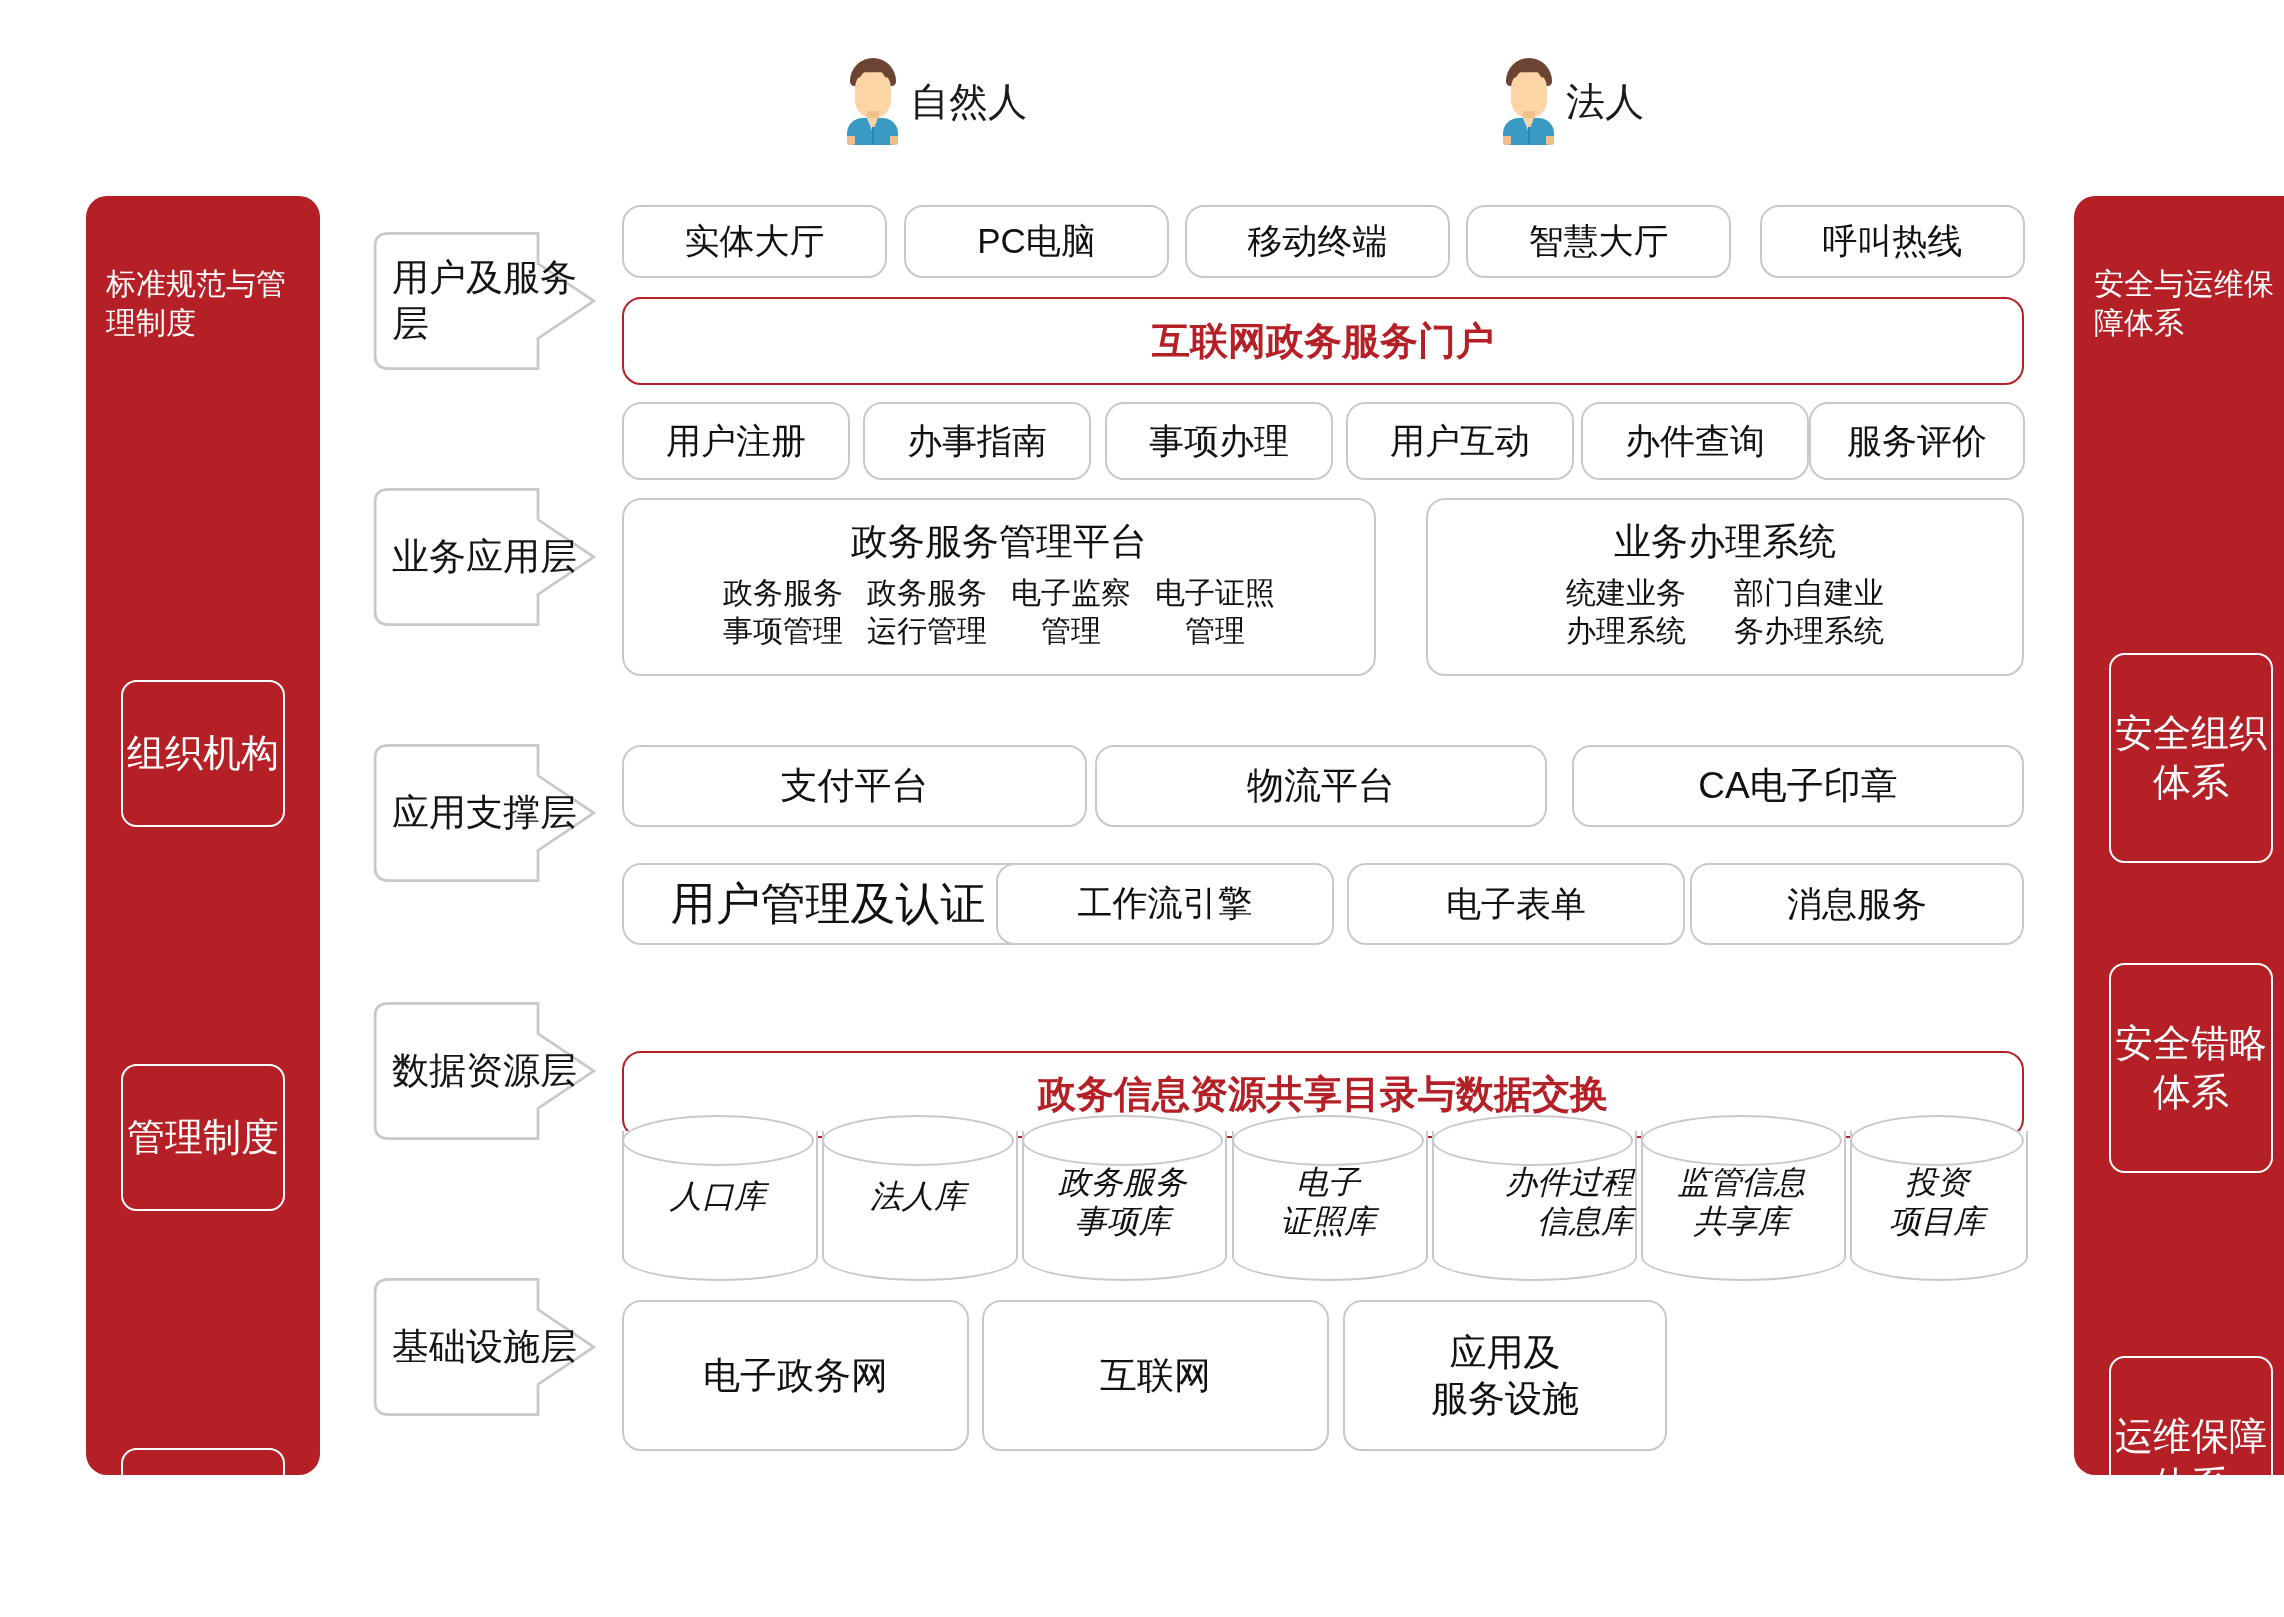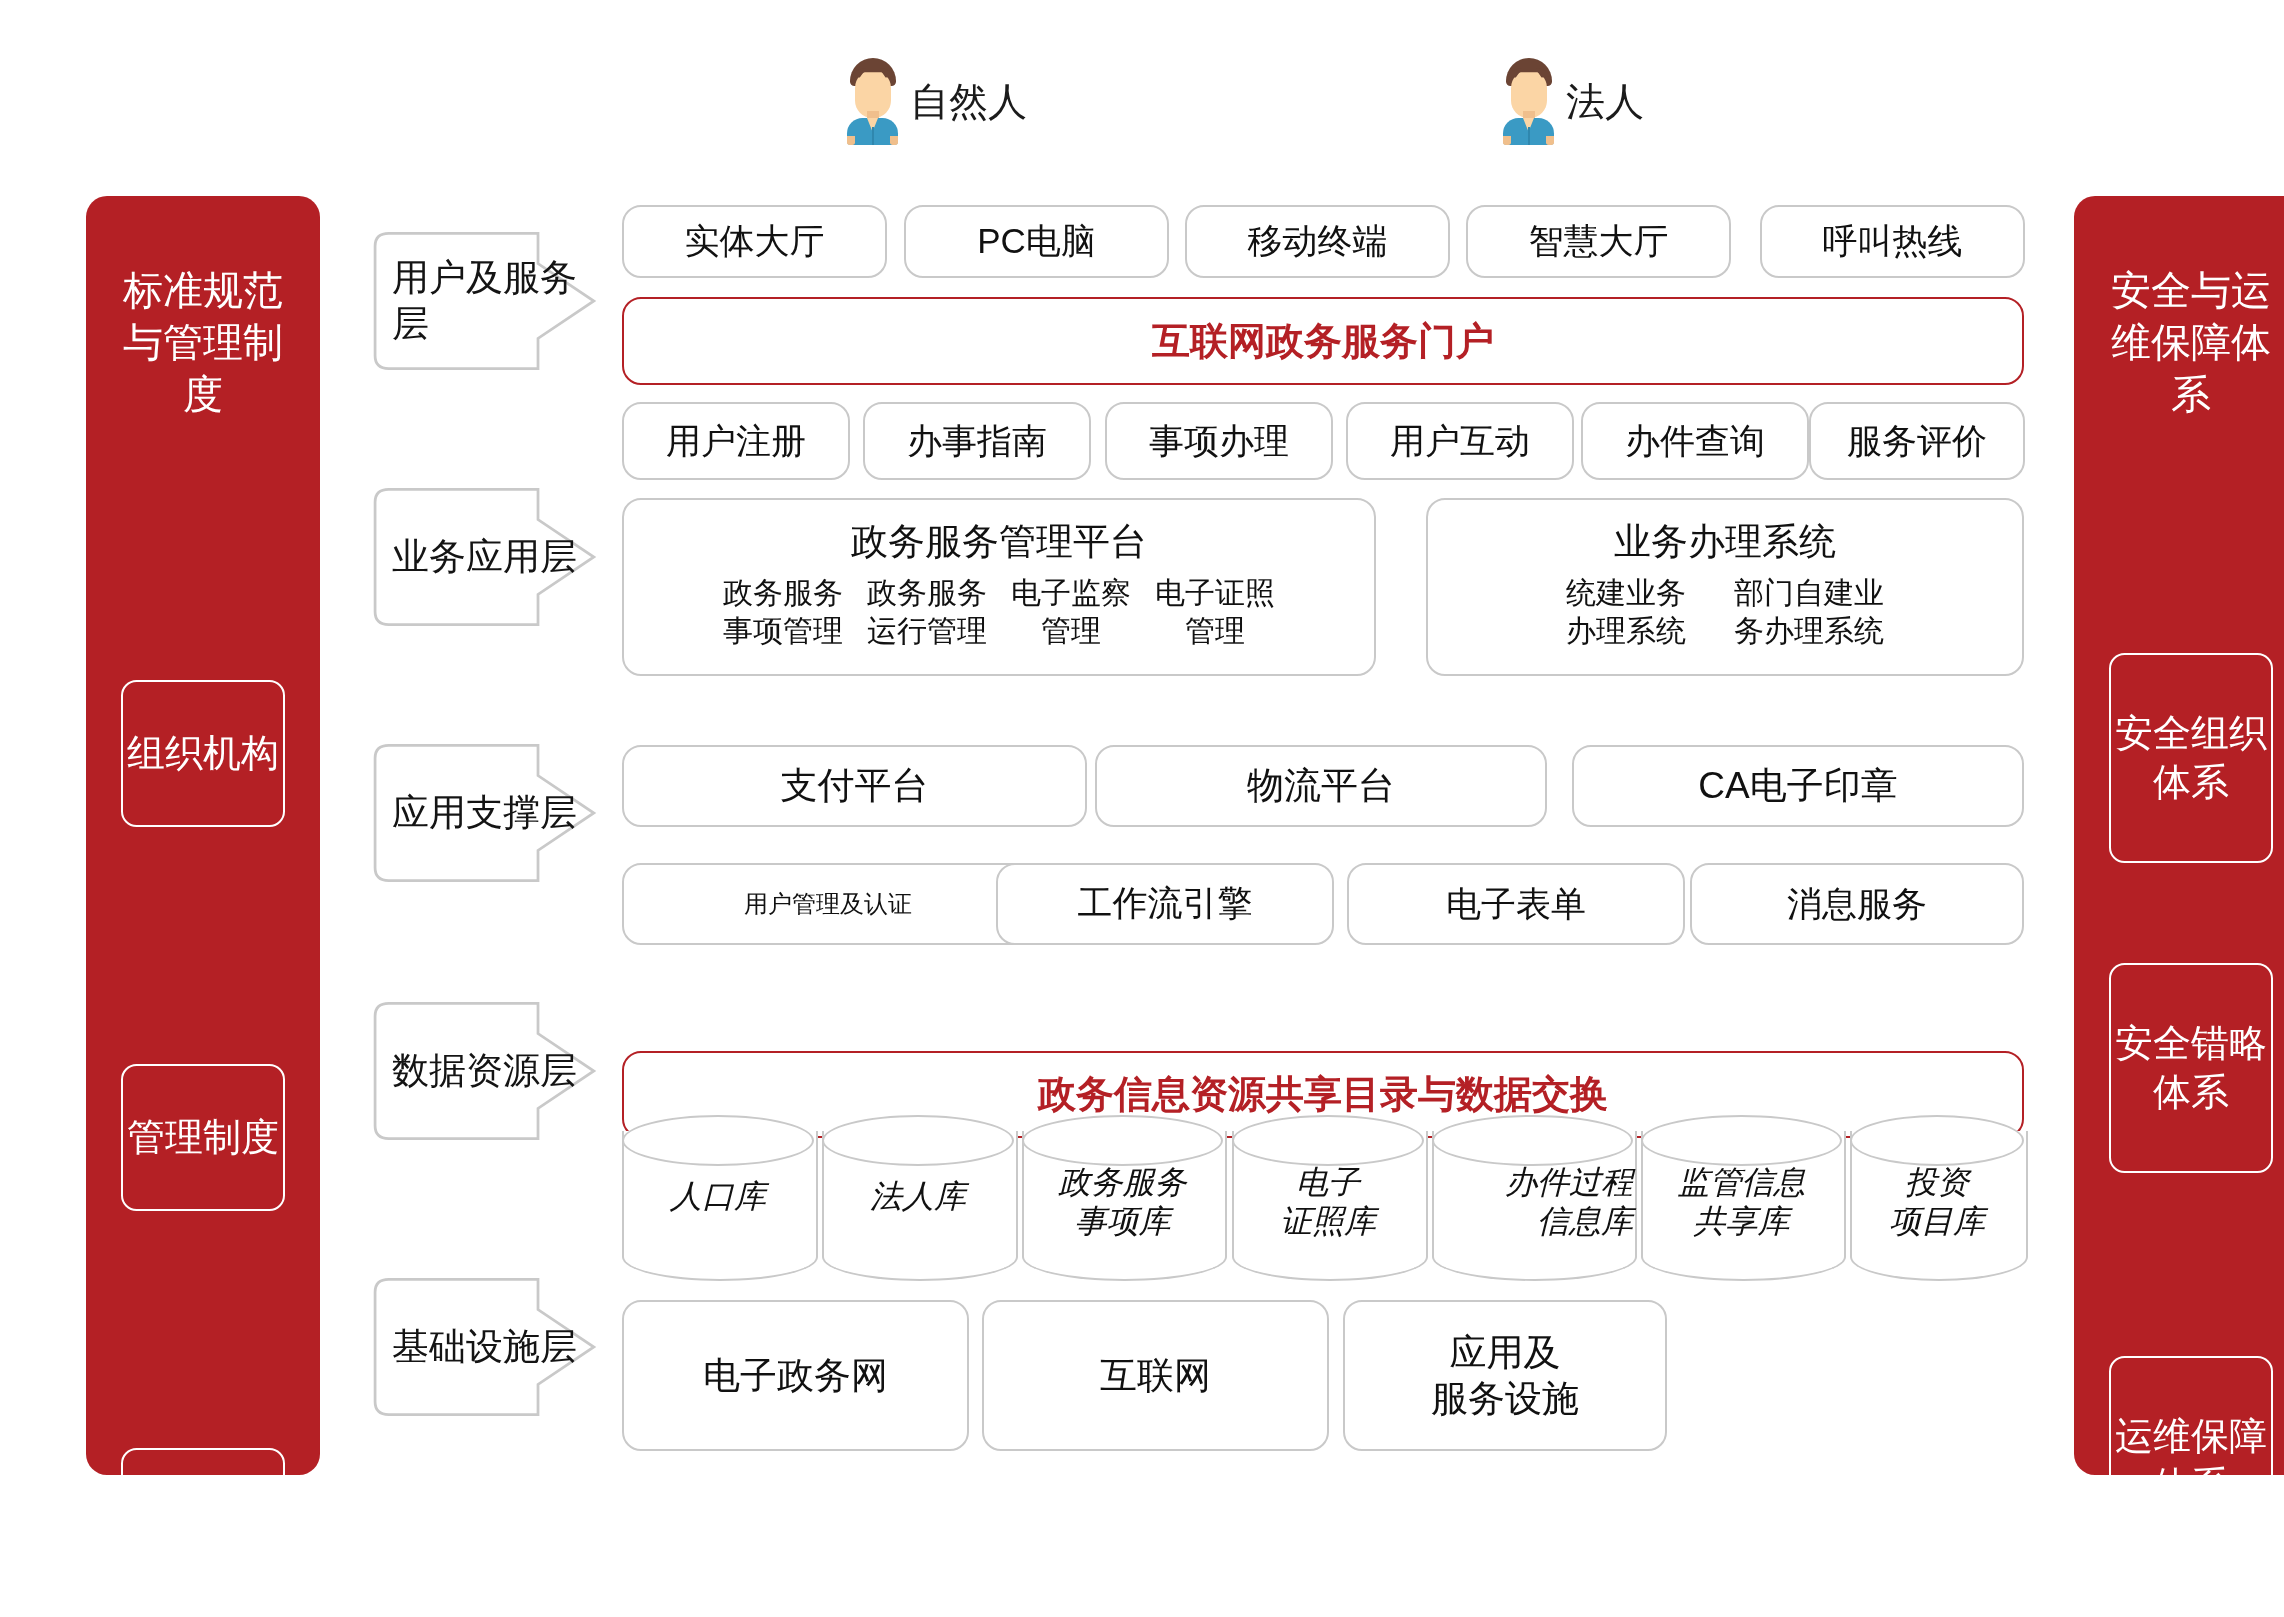--- a/index.html
+++ b/index.html
@@ -38,22 +38,22 @@
   .avatar .placket{position:absolute;left:25px;top:69px;width:2.3px;height:18px;background:#2f87ae;}
   .avatar .armL{position:absolute;left:0;top:78px;width:8.2px;height:9px;background:#f0bf8c;border-radius:0 0 2.7px 2.7px;}
   .avatar .armR{position:absolute;right:0;top:78px;width:8.2px;height:9px;background:#f0bf8c;border-radius:0 0 2.7px 2.7px;}
 
   
   .pillar{
     position:absolute;background:#b42025;border-radius:21px;
     color:#fff;box-sizing:border-box;
   }
   .pillar-title{
-    position:absolute;left:0;right:0;text-align:center;
-    font-size:40px;line-height:1.3;color:#fff;
+    position:absolute;left:0;right:0;text-align:left;
+    font-size:30px;line-height:1.3;color:#fff;
   }
   .pillar-chip{
     position:absolute;box-sizing:border-box;border:2.3px solid #ffffff;border-radius:15.5px;
     display:flex;align-items:center;justify-content:center;text-align:center;
     font-size:38px;line-height:1.3;color:#fff;
   }
 
   
   .layer{
     position:absolute;box-sizing:border-box;
@@ -209,21 +209,21 @@
 办理系统</div>
       <div class="col" style="white-space: pre-line;">部门自建业
 务办理系统</div>
     </div>
   </div>
 
   <div class="box" style="left:622px;top:745px;width:465px;height:82px;font-size:37px;">支付平台</div>
   <div class="box" style="left:1095px;top:745px;width:452px;height:82px;font-size:37px;">物流平台</div>
   <div class="box" style="left:1572px;top:745px;width:452px;height:82px;font-size:37px;">CA电子印章</div>
 
-  <div class="box" style="left:622px;top:863px;width:412px;height:82px;font-size:24px;">用户管理及认证</div>
+  <div class="box" style="left:622px;top:863px;width:412px;height:82px;font-size:45px;">用户管理及认证</div>
   <div class="box" style="left:996px;top:863px;width:338px;height:82px;font-size:35px;font-family:Liberation Serif, serif;">工作流引擎</div>
   <div class="box" style="left:1347px;top:863px;width:338px;height:82px;font-size:35px;">电子表单</div>
   <div class="box" style="left:1690px;top:863px;width:334px;height:82px;font-size:35px;">消息服务</div>
 
   <div class="box red" style="left:622px;top:1051px;width:1402px;height:87px;font-size:38px;font-weight:bold;">政务信息资源共享目录与数据交换</div>
 
   <div class="cyl" style="left:622px;top:1115px;width:192px;height:164px;">
     <div class="body"></div>
       <div class="top"></div>
     <div class="lab">人口库</div>

